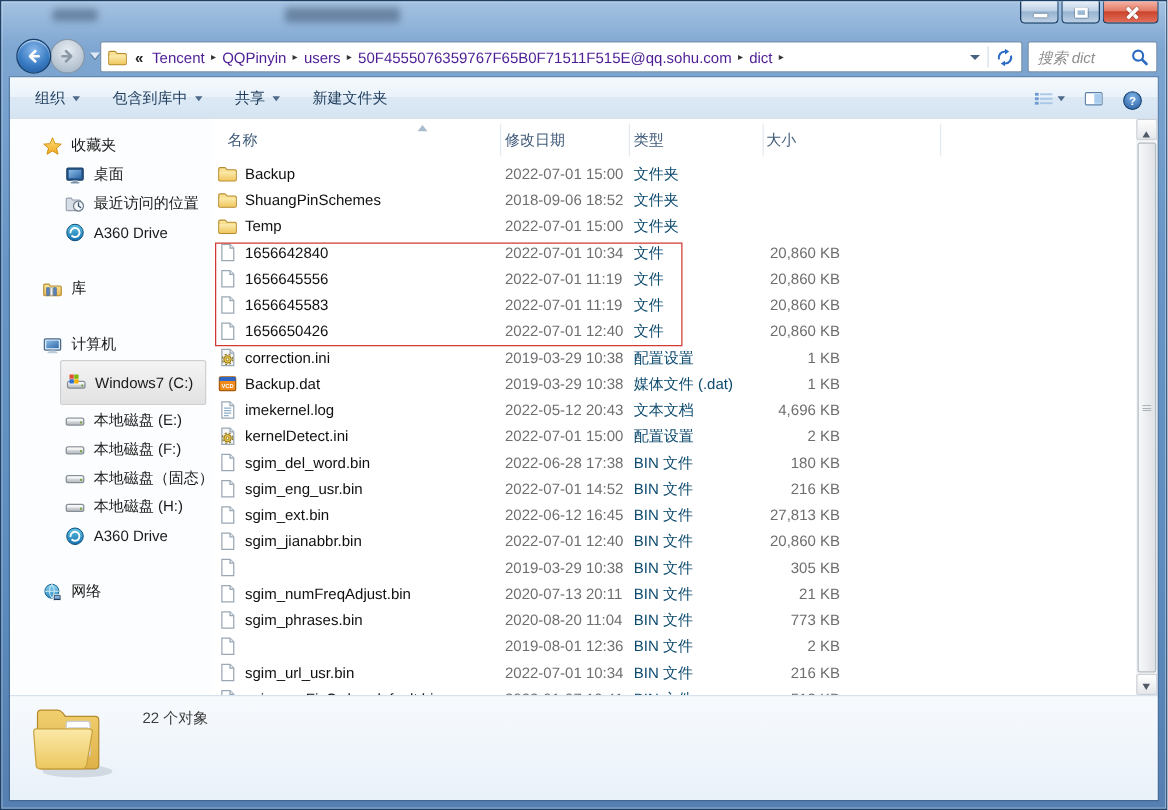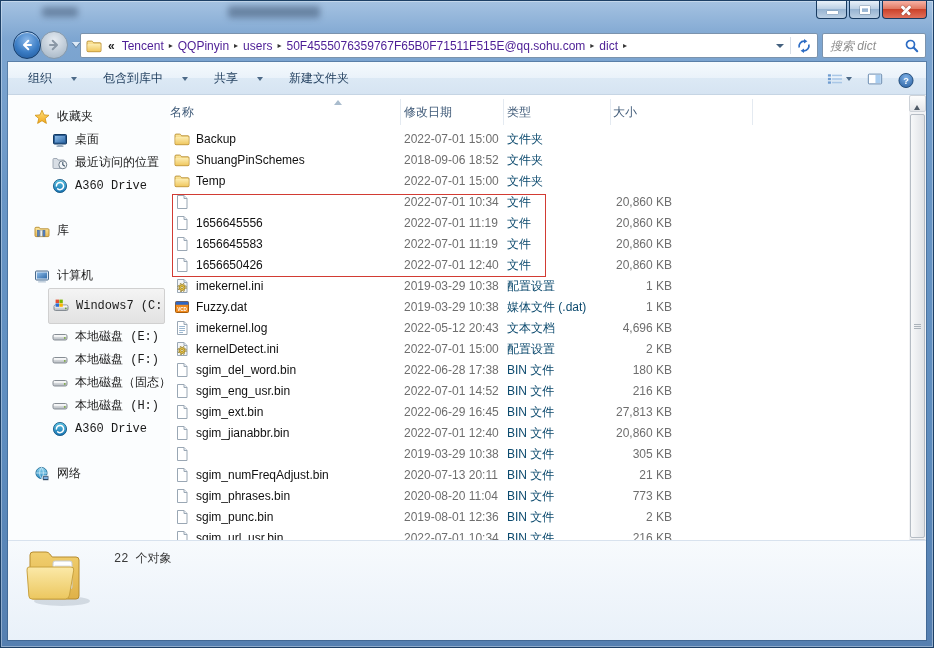--- a/index.html
+++ b/index.html
@@ -54,32 +54,32 @@
   .search-ic { margin-right:5px; }
 
   
   .client { position:absolute; left:8px; top:62px; right:8px; bottom:8px; background:#fff;
     box-shadow:0 0 0 1px rgba(30,60,95,.35); }
 
   .toolbar { position:absolute; left:0; right:0; top:0; height:33px;
     background:linear-gradient(180deg,#f5fafd 0%,#eaf2fa 49%,#dcе9f5 50%,#d6e4f2 100%);
     background:linear-gradient(180deg,#f5fafd 0%,#eaf2fa 49%,#dce9f5 50%,#d6e4f2 100%);
     border-bottom:1px solid #c6d5e4; display:flex; align-items:center; }
-  .tb-btn { margin-left:26px; color:#1e3c5c; display:flex; align-items:center; gap:19px; cursor:default; white-space:nowrap; }
+  .tb-btn { margin-left:26px; color:#1e3c5c; display:flex; align-items:center; gap:6px; cursor:default; white-space:nowrap; }
   .tb-btn:first-child { margin-left:20px; }
   .tb-caret { width:0; height:0; border:3px solid transparent; border-top:4px solid #4d6a88; margin-top:4px; }
   .tb-right { position:absolute; right:12px; top:0; height:33px; display:flex; align-items:center; gap:15px; }
   .tb-views { display:flex; align-items:center; gap:3px; }
 
   .main { position:absolute; left:0; right:0; top:33px; bottom:84px; overflow:hidden; }
 
   
   .sidebar { position:absolute; left:0; top:0; bottom:0; width:162px; padding-top:10px; background:#fbfdfe; overflow:hidden; }
   .side-row { height:23px; display:flex; align-items:center; padding-left:26px; color:#1a1a1a; white-space:nowrap; cursor:default; }
-  .side-row.child { padding-left:44px;font-family:Liberation Mono, monospace; }
+  .side-row.child { padding-left:44px; }
   .side-row .lbl { margin-left:7px; overflow:hidden; }
   .side-gap { margin-top:22px; }
   .side-row.selected { margin-left:40px; margin-right:5px; padding-left:4px; height:36px; margin-top:1px; margin-bottom:1px;
     background:linear-gradient(180deg,#f4f4f4,#e2e2e2); border:1px solid #d0d0d0; border-radius:2px; }
 
   
   .list { position:absolute; left:162px; right:17px; top:0; bottom:0; overflow:hidden; background:#fff; }
   .list-header { position:absolute; left:0; right:0; top:0; height:34px; }
   .hcell { position:absolute; top:0; height:34px; line-height:34px; color:#3f5a78; cursor:default; }
   .hsep { position:absolute; top:4px; bottom:4px; width:1px; background:#e4eaf1; }
@@ -98,22 +98,22 @@
     border:1px solid #cdd2d8; border-radius:2px; }
   .sb-up { top:0; } .sb-down { bottom:0; }
   .sb-tri-up { position:absolute; left:4px; top:6px; width:0; height:0; border:3.5px solid transparent; border-bottom:5px solid #4f5a66; }
   .sb-tri-down { position:absolute; left:4px; top:7px; width:0; height:0; border:3.5px solid transparent; border-top:5px solid #4f5a66; }
   .sb-thumb { position:absolute; left:1px; right:1px; top:19px; bottom:18px;
     background:linear-gradient(90deg,#f7f8f9,#dfe2e6); border:1px solid #b5bcc4; border-radius:2px; }
   .sb-thumb::after { content:""; position:absolute; left:3px; right:3px; top:50%; height:5px; margin-top:-2px;
     background:repeating-linear-gradient(180deg,#aab2ba 0 1px,transparent 1px 2px); }
 
   
-  .details { position:absolute; left:0; right:0; bottom:0; height:100px;
-    background:linear-gradient(180deg,#f7fafd,#e9f1f9); border-top:1px solid #d8e2ee;font-family:Liberation Mono, monospace; }
+  .details { position:absolute; left:0; right:0; bottom:0; height:84px;
+    background:linear-gradient(180deg,#f7fafd,#e9f1f9); border-top:1px solid #d8e2ee; }
   .d-folder { position:absolute; left:12px; top:0px; }
   .d-count { position:absolute; left:106px; top:9px; color:#3a3a3a; }
 
   
   .red-box { position:absolute; left:172px; top:194px; width:374px; height:83px; border:1px solid #d23b33; z-index:6; pointer-events:none; }
 
   .icon { display:inline-flex; width:16px; height:16px; flex:0 0 auto; }
   .icon svg { display:block; }
   .defs { position:absolute; width:0; height:0; }
 </style>
@@ -429,21 +429,21 @@
                 <rect x="9.6" y="10.8" width="4.2" height="2.2" fill="#7fb0e0"></rect>
               </svg>
             </span>
             <span class="lbl">网络</span>
           </div>
         </div>
 
       <div class="list">
         <div class="list-header" id="listHeader">
           <div class="sort-arrow"></div>
-        <div class="hcell" style="left: 0;">名称</div>
+        <div class="hcell" style="left: 12px;">名称</div>
             <div class="hcell" style="left: 234px;">修改日期</div>
             <div class="hcell" style="left: 337px;">类型</div>
             <div class="hcell" style="left: 443px;">大小</div>
             <div class="hsep" style="left: 230px;"></div>
             <div class="hsep" style="left: 333px;"></div>
             <div class="hsep" style="left: 440px;"></div>
             <div class="hsep" style="left: 582px;"></div>
           </div>
         <div class="rows" id="rows">
             <div class="row">
@@ -482,20 +482,21 @@
               <span class="ct">文件夹</span>
               <span class="cs"></span>
             </div>
             <div class="row">
               <span class="icon ci">
                 <svg width="16" height="16" viewBox="0 0 16 16">
                   <path d="M3.5 1.5H10L13 4.5V14.5H3.5Z" fill="#fff" stroke="#9aa7b4"></path>
                   <path d="M10 1.5V4.5H13" fill="#e8eef4" stroke="#9aa7b4"></path>
                 </svg>
               </span>
+              <span class="cn">1656642840</span>
               <span class="cd">2022-07-01 10:34</span>
               <span class="ct">文件</span>
               <span class="cs">20,860 KB</span>
             </div>
             <div class="row">
               <span class="icon ci">
                 <svg width="16" height="16" viewBox="0 0 16 16">
                   <path d="M3.5 1.5H10L13 4.5V14.5H3.5Z" fill="#fff" stroke="#9aa7b4"></path>
                   <path d="M10 1.5V4.5H13" fill="#e8eef4" stroke="#9aa7b4"></path>
                 </svg>
@@ -532,34 +533,34 @@
             <div class="row">
               <span class="icon ci">
                 <svg width="16" height="16" viewBox="0 0 16 16">
                   <path d="M3.5 1.5H10L13 4.5V14.5H3.5Z" fill="#f4f6f8" stroke="#9aa7b4"></path>
                   <path d="M10 1.5V4.5H13" fill="#e0e7ee" stroke="#9aa7b4"></path>
                   <circle cx="8" cy="9.5" r="3" fill="#e8c34a" stroke="#8f7415" stroke-width=".8"></circle>
                   <circle cx="8" cy="9.5" r="4.1" fill="none" stroke="#8f7415" stroke-width="1" stroke-dasharray="1.6 1.7"></circle>
                   <circle cx="8" cy="9.5" r="1.1" fill="#fffbe8" stroke="#8f7415" stroke-width=".7"></circle>
                 </svg>
               </span>
-              <span class="cn">imekernel.ini</span>
+              <span class="cn">correction.ini</span>
               <span class="cd">2019-03-29 10:38</span>
               <span class="ct">配置设置</span>
               <span class="cs">1 KB</span>
             </div>
             <div class="row">
               <span class="icon ci">
                 <svg width="16" height="16" viewBox="0 0 16 16">
                   <rect x="1.5" y="2.5" width="13" height="11" rx="1" fill="#f08a1d" stroke="#a85c0a"></rect>
                   <path d="M1.5 3.5q0-1 1-1h11q1 0 1 1v2.3h-13z" fill="#2f66c4"></path>
                   <text x="8" y="11.8" font-size="4.6" font-weight="bold" fill="#fff" text-anchor="middle" font-family="sans-serif">VCD</text>
                 </svg>
               </span>
-              <span class="cn">Fuzzy.dat</span>
+              <span class="cn">Backup.dat</span>
               <span class="cd">2019-03-29 10:38</span>
               <span class="ct">媒体文件 (.dat)</span>
               <span class="cs">1 KB</span>
             </div>
             <div class="row">
               <span class="icon ci">
                 <svg width="16" height="16" viewBox="0 0 16 16">
                   <path d="M3.5 1.5H10L13 4.5V14.5H3.5Z" fill="#fff" stroke="#9aa7b4"></path>
                   <path d="M10 1.5V4.5H13" fill="#e8eef4" stroke="#9aa7b4"></path>
                   <path d="M5.2 6.5H11M5.2 8.5H11M5.2 10.5H11M5.2 12.5H9" stroke="#8faec9" stroke-width=".9"></path>
@@ -610,21 +611,21 @@
               <span class="cs">216 KB</span>
             </div>
             <div class="row">
               <span class="icon ci">
                 <svg width="16" height="16" viewBox="0 0 16 16">
                   <path d="M3.5 1.5H10L13 4.5V14.5H3.5Z" fill="#fff" stroke="#9aa7b4"></path>
                   <path d="M10 1.5V4.5H13" fill="#e8eef4" stroke="#9aa7b4"></path>
                 </svg>
               </span>
               <span class="cn">sgim_ext.bin</span>
-              <span class="cd">2022-06-29 16:45</span>
+              <span class="cd">2022-06-12 16:45</span>
               <span class="ct">BIN 文件</span>
               <span class="cs">27,813 KB</span>
             </div>
             <div class="row">
               <span class="icon ci">
                 <svg width="16" height="16" viewBox="0 0 16 16">
                   <path d="M3.5 1.5H10L13 4.5V14.5H3.5Z" fill="#fff" stroke="#9aa7b4"></path>
                   <path d="M10 1.5V4.5H13" fill="#e8eef4" stroke="#9aa7b4"></path>
                 </svg>
               </span>
@@ -668,21 +669,20 @@
               <span class="ct">BIN 文件</span>
               <span class="cs">773 KB</span>
             </div>
             <div class="row">
               <span class="icon ci">
                 <svg width="16" height="16" viewBox="0 0 16 16">
                   <path d="M3.5 1.5H10L13 4.5V14.5H3.5Z" fill="#fff" stroke="#9aa7b4"></path>
                   <path d="M10 1.5V4.5H13" fill="#e8eef4" stroke="#9aa7b4"></path>
                 </svg>
               </span>
-              <span class="cn">sgim_punc.bin</span>
               <span class="cd">2019-08-01 12:36</span>
               <span class="ct">BIN 文件</span>
               <span class="cs">2 KB</span>
             </div>
             <div class="row">
               <span class="icon ci">
                 <svg width="16" height="16" viewBox="0 0 16 16">
                   <path d="M3.5 1.5H10L13 4.5V14.5H3.5Z" fill="#fff" stroke="#9aa7b4"></path>
                   <path d="M10 1.5V4.5H13" fill="#e8eef4" stroke="#9aa7b4"></path>
                 </svg>

